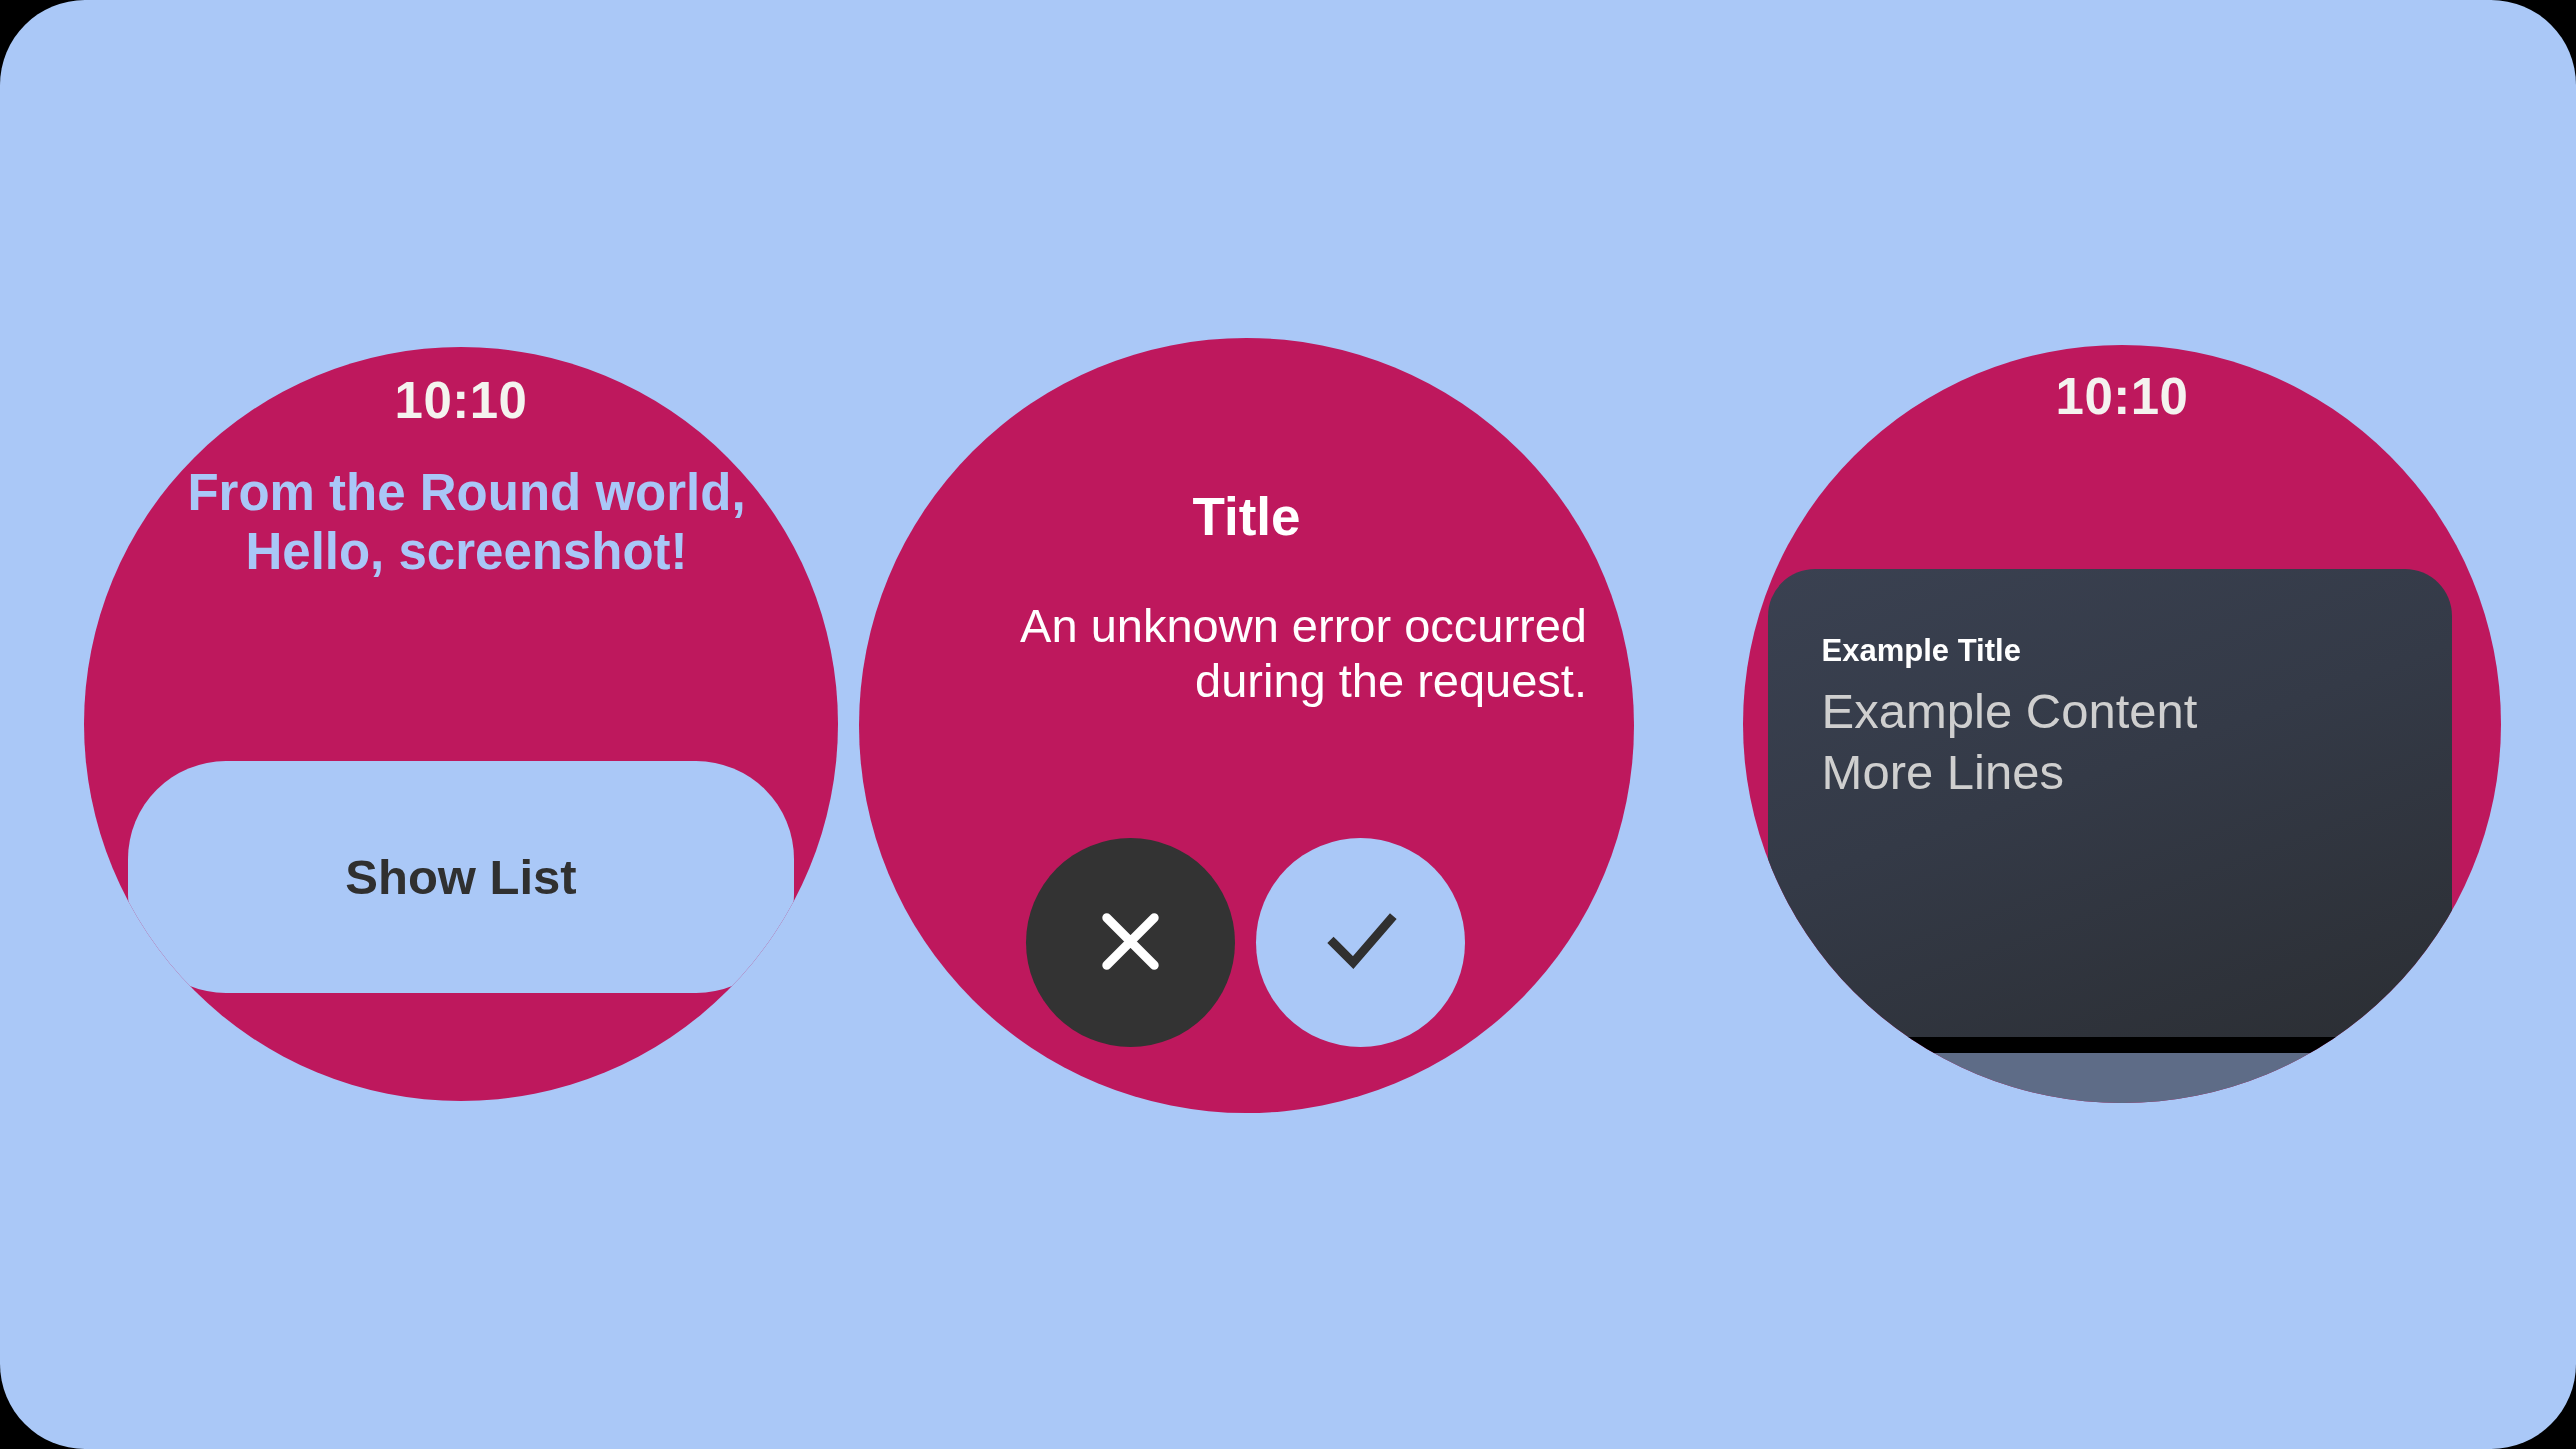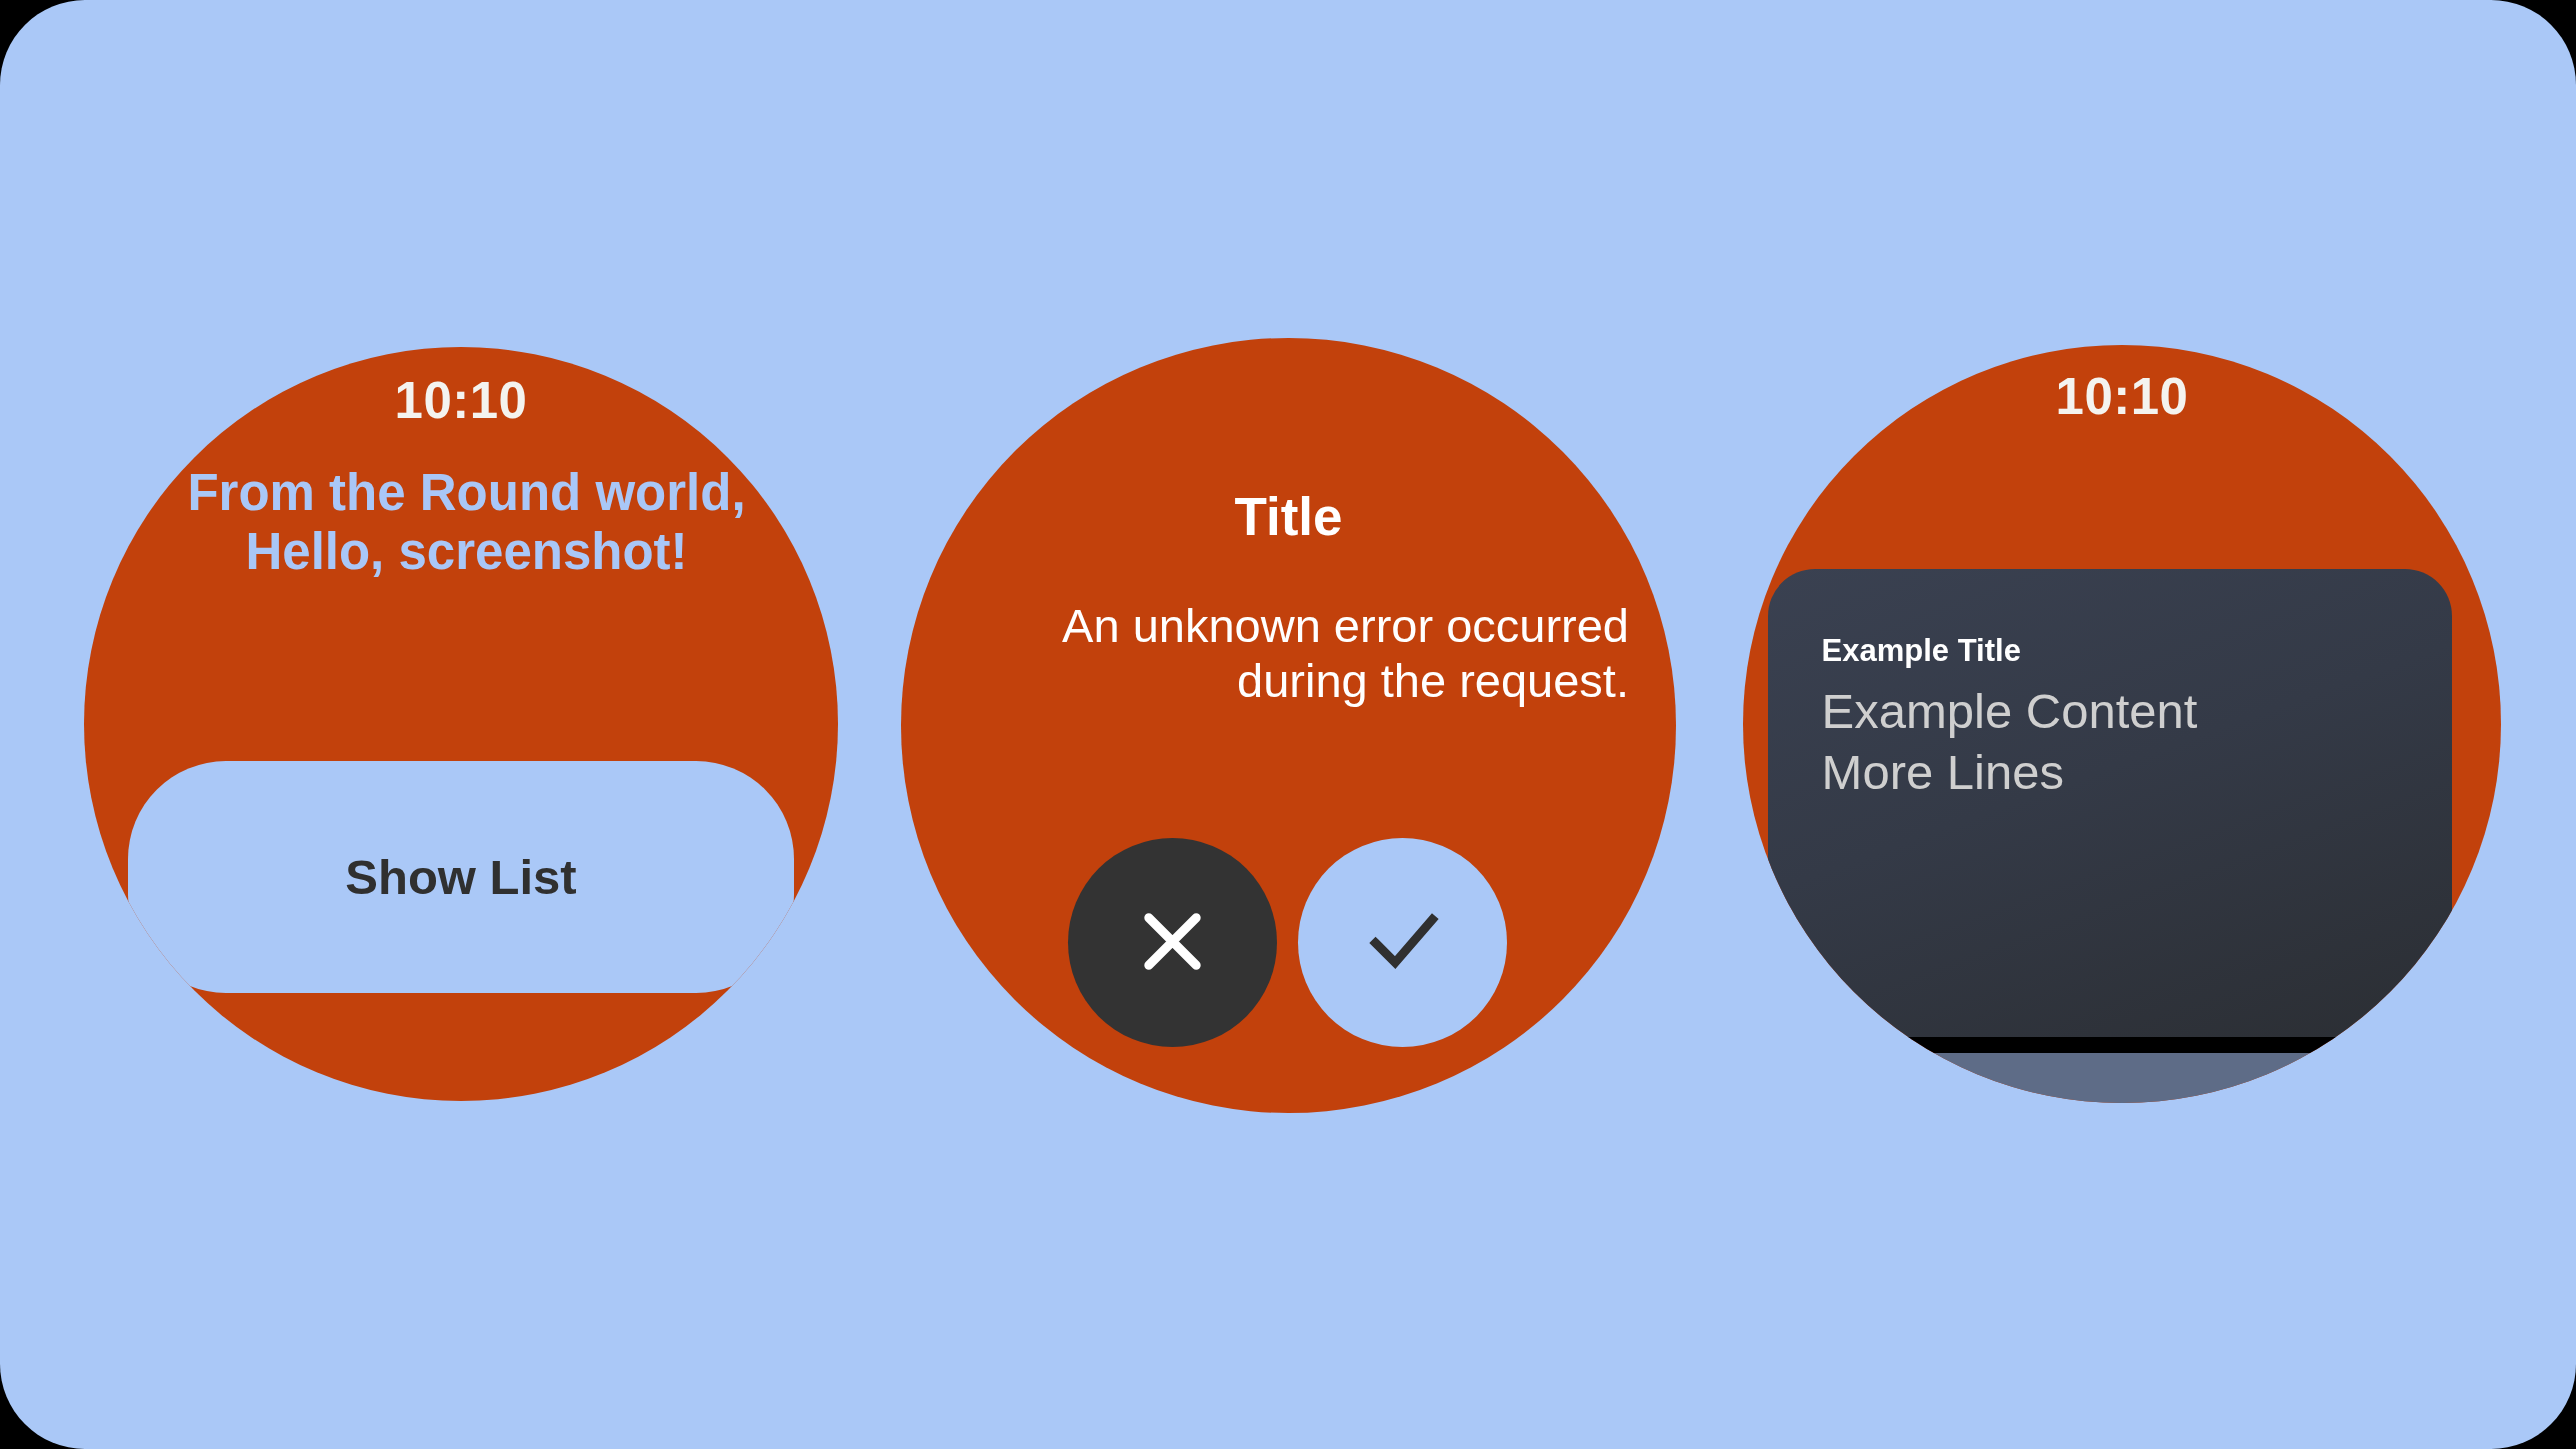--- a/index.html
+++ b/index.html
@@ -19,21 +19,21 @@
     height: 1449px;
     background: #aac8f7;
     border-radius: 85px;
     overflow: hidden;
   }
 
   
   .watch {
     position: absolute;
     border-radius: 50%;
-    background: #c2410c;
+    background: #be185d;
     overflow: hidden;
   }
 
   
   #watch-1 { left: 84px; top: 347px; width: 754px; height: 754px; }
   .time {
     position: absolute;
     left: 0; right: 0;
     text-align: center;
     color: #f4f3ef;
@@ -66,21 +66,21 @@
     justify-content: center;
     color: #303030;
     font-size: 49px;
     font-weight: 700;
     border: none;
     padding: 0;
     font-family: "Liberation Sans", sans-serif;
   }
 
   
-  #watch-2 { left: 901px; top: 338px; width: 775px; height: 775px; }
+  #watch-2 { left: 859px; top: 338px; width: 775px; height: 775px; }
   #w2-title {
     position: absolute;
     left: 0; right: 0;
     top: 148px;
     text-align: center;
     color: #ffffff;
     font-size: 53px;
     font-weight: 700;
   }
   #w2-message {

